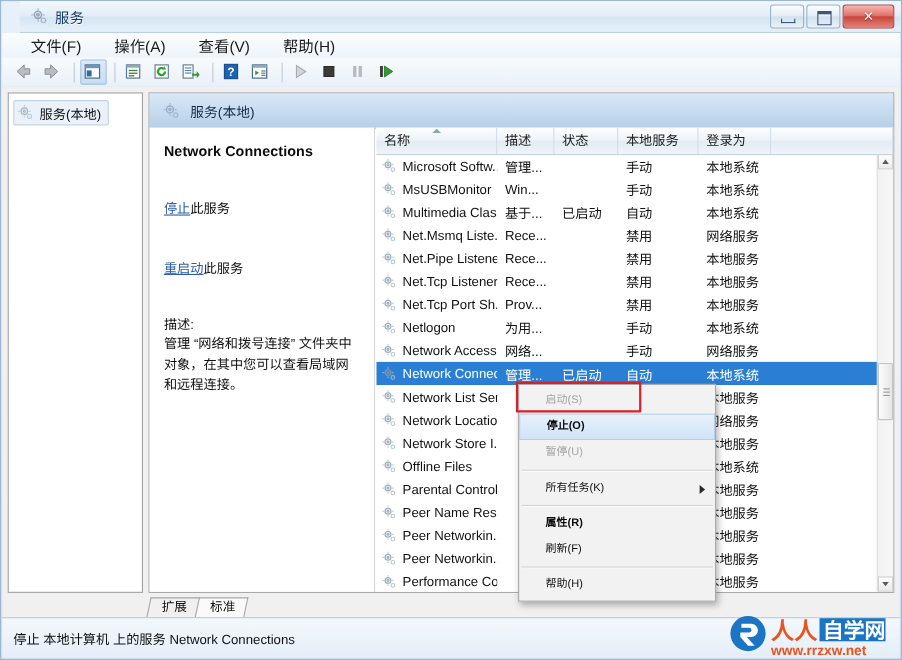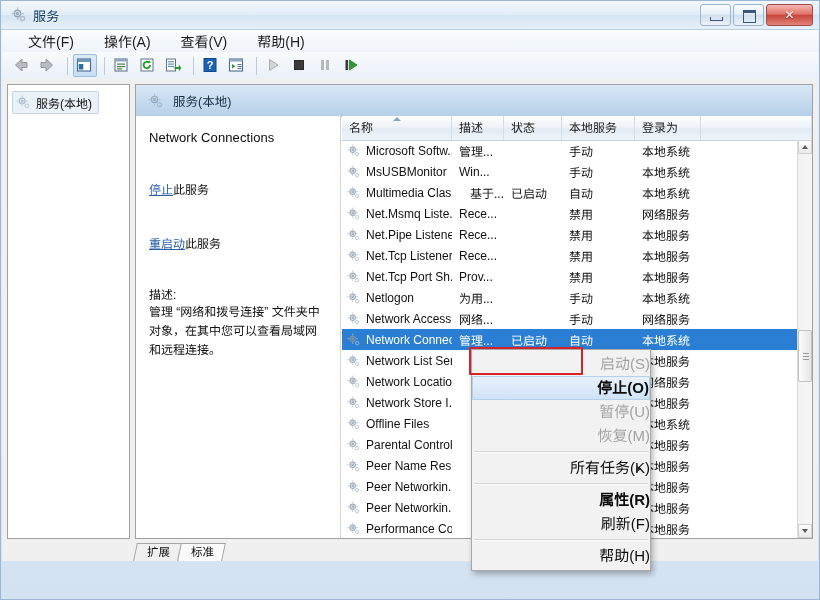--- a/index.html
+++ b/index.html
@@ -14,21 +14,21 @@
   
   .window{
     position:absolute;left:0;top:0;width:820px;height:600px;
     background:linear-gradient(180deg,#e8f1fa 0%,#d3e2f1 100%);
     border:1px solid #9cb7d4;
     box-sizing:border-box;
   }
 
   
   .titlebar{
-    position:absolute;left:0;top:0;right:0;height:28px;
+    position:absolute;left:17px;top:0;right:0;height:28px;
     background:linear-gradient(180deg,#f2f7fc 0%,#e3edf7 48%,#d6e5f3 52%,#e6f0f9 100%);
     border-bottom:1px solid #b9cfe4;
   }
   .title-ico{
     position:absolute;left:10px;top:6px;width:16px;height:16px;opacity:.65;
   }
   .title-text{
     position:absolute;left:32px;top:5px;
     font-size:13px;color:#0b3a66;letter-spacing:.3px;
     text-shadow:0 1px 0 #fff;
@@ -109,21 +109,21 @@
   .pane-head .htxt{font-size:12.5px;color:#152b42;}
 
   .splitrow{position:absolute;left:0;top:31px;right:0;bottom:0;}
 
   
   .detailcol{
     position:absolute;left:0;top:0;width:205px;bottom:0;
     background:#fff;border-right:1px solid #d6d6d6;
     padding:14px 13px 0 13px;box-sizing:border-box;
   }
-  .svc-title{font-size:13px;font-weight:normal;color:#0b0b0b;margin-bottom:0;
+  .svc-title{font-size:13px;font-weight:bold;color:#0b0b0b;margin-bottom:0;
     font-family:"Liberation Sans",sans-serif;letter-spacing:.1px;}
   .svc-link{font-size:12px;color:#111;margin-bottom:4px;line-height:18px;margin-top:36px;}
   .svc-link a{color:#2a5fa8;text-decoration:underline;cursor:pointer;}
   .desc-label{margin-top:32px;font-size:12px;color:#111;}
   .desc-body{font-size:12px;color:#111;line-height:19px;margin-top:1px;}
 
   
   .listcol{position:absolute;left:206px;top:0;right:0;bottom:0;background:#fff;overflow:hidden;}
   .lhead{
     position:absolute;left:0;top:0;right:0;height:24px;
@@ -199,22 +199,22 @@
 
   
   .ctxmenu{
     position:absolute;left:470px;top:348px;width:180px;
     background:#f2f2f2;border:1px solid #a8a8a8;
     box-shadow:2px 3px 6px rgba(0,0,0,.30);
     padding:2px 0;box-sizing:border-box;
     z-index:40;
   }
   .ctx-item{
-    height:24px;line-height:24px;font-size:15px;color:#0d0d0d;
-    padding-left:24px;position:relative;white-space:nowrap;text-align:right;
+    height:24px;line-height:24px;font-size:10px;color:#0d0d0d;
+    padding-left:24px;position:relative;white-space:nowrap;
   }
   .ctx-item.disabled{color:#a3a3a3;}
   .ctx-item.bold{font-weight:bold;}
   .ctx-item.hover{
     background:linear-gradient(180deg,#e8f1fb,#cfe3f7);
     border:1px solid #b4d0ea;box-sizing:border-box;line-height:22px;
     font-weight:bold;
   }
   .ctx-item .sub{
     position:absolute;right:9px;top:9px;width:0;height:0;
@@ -499,21 +499,21 @@
                     <g fill="#9fb3c6">
                       <rect x="6" y="0.7" width="1.1" height="1.9"></rect>
                       <rect x="6" y="10.5" width="1.1" height="1.9"></rect>
                       <rect x="0.7" y="6" width="1.9" height="1.1"></rect>
                       <rect x="10.5" y="6" width="1.9" height="1.1"></rect>
                     </g>
                     <circle cx="11.6" cy="11.6" r="1.9" fill="none" stroke="#9fb3c6" stroke-width="1.1"></circle>
                   </svg>
                   <span>Multimedia Clas...</span>
                 </div>
-                <div class="cell" style="width: 52px; text-align: right;">基于...</div>
+                <div class="cell" style="width: 52px;">基于...</div>
                 <div class="cell" style="width: 58px;">已启动</div>
                 <div class="cell" style="width: 73px;">自动</div>
                 <div class="cell" style="width: 66px;">本地系统</div>
               </div>
               <div class="row">
                 <div class="cell name" style="width: 110px;">
                   <svg class="gear" viewBox="0 0 16 16">
                     <g fill="none" stroke="#7f93a8" stroke-width="1.3">
                       <circle cx="6.5" cy="6.5" r="3"></circle>
                       <circle cx="6.5" cy="6.5" r="1"></circle>
@@ -885,26 +885,39 @@
       <div class="tab" style="left:0">
         <span>扩展</span>
       </div>
       <div class="tab active" style="left:44px">
         <span>标准</span>
       </div>
     </div>
 
   </div>
 
+  <div class="statusbar">
+    <div class="status-text">停止 本地计算机 上的服务 Network Connections</div>
+
+    <div class="watermark">
+      <svg viewBox="0 0 150 42" width="150" height="42">
+        <circle cx="20" cy="20" r="16" fill="#1b74c4"></circle>
+        <path d="M14 11 h9 a6 6 0 0 1 0 12 h-4 l7 8 h-6 l-7 -8 v-4 h8 a2.2 2.2 0 0 0 0 -4.4 h-7 z" fill="#fff"></path>
+        <text x="41" y="25" font-family="Liberation Sans, sans-serif" font-size="21" font-weight="bold" fill="#e8531f">人人</text>
+        <rect x="85" y="6" width="60" height="21" fill="#1b74c4"></rect>
+        <text x="88" y="24" font-family="Liberation Sans, sans-serif" font-size="19" font-weight="bold" fill="#fff">自学网</text>
+        <text x="41" y="39" font-family="Liberation Sans, sans-serif" font-size="12.5" font-weight="bold" fill="#e8531f">www.rrzxw.net</text>
+      </svg>
+    </div>
+  </div>
 
   <div class="ctxmenu" id="ctxmenu">
       <div class="ctx-item disabled">启动(S)</div>
       <div class="ctx-item hover">停止(O)</div>
       <div class="ctx-item disabled">暂停(U)</div>
-      <div class="ctx-item disabled">恢复(M)</div>
       <div class="ctx-sep"></div>
       <div class="ctx-item">所有任务(K)<span class="sub"></span></div>
       <div class="ctx-sep"></div>
       <div class="ctx-item bold">属性(R)</div>
       <div class="ctx-item">刷新(F)</div>
       <div class="ctx-sep"></div>
       <div class="ctx-item">帮助(H)</div>
     </div>
   <div class="redbox"></div>
 

